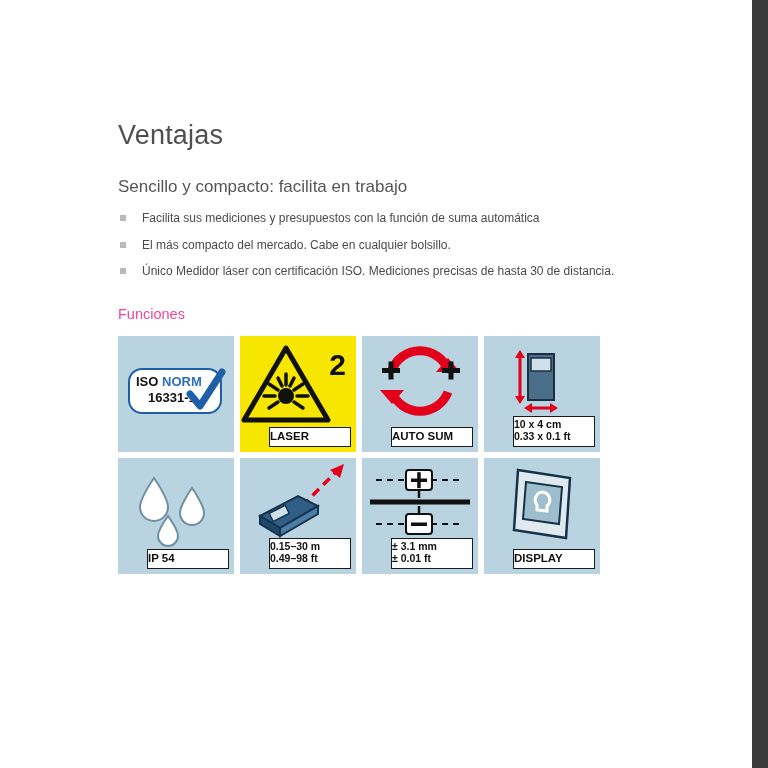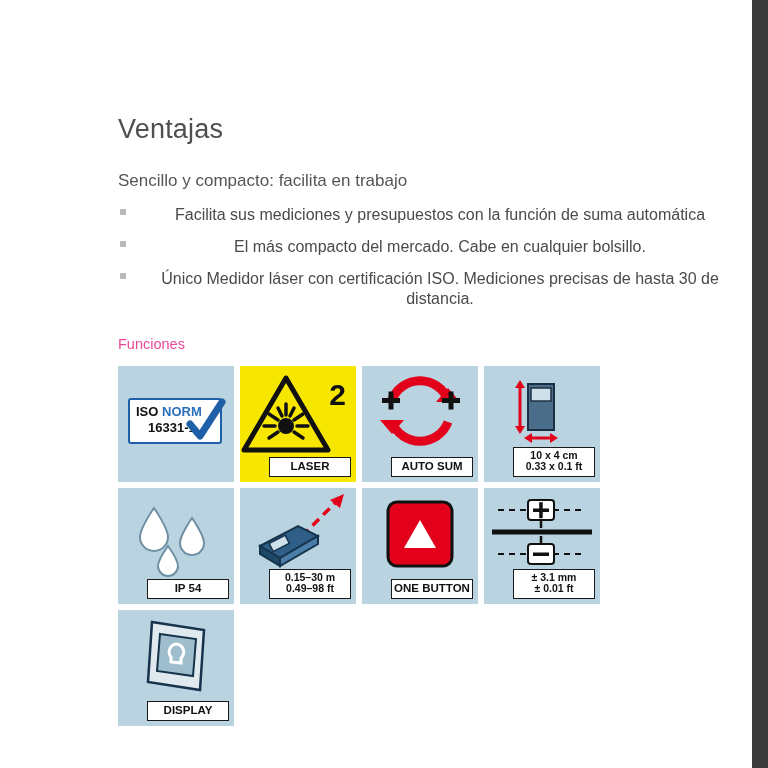--- a/index.html
+++ b/index.html
@@ -26,42 +26,41 @@
   .page {
     position: absolute;
     left: 118px;
     top: 110px;
     width: 620px;
   }
   h1.page-title {
     font-size: 27px;
     font-weight: normal;
     color: #4f4f4f;
-    margin: 4px 0 26px 0;
+    margin: 10px 0 26px 0;
     letter-spacing: 0.2px;
   }
   .subtitle {
     font-size: 17px;
     color: #555;
     margin: 0 0 14px 0;
     font-weight: normal;
   }
   ul.bullets {
     list-style: none;
     margin: 0 0 26px 0;
     padding: 0;
   }
   ul.bullets li {
     position: relative;
     padding-left: 24px;
-    font-size: 16px;
+    font-size: 12px;
     color: #4a4a4a;
     margin-bottom: 11px;
     line-height: 1.3;
-    text-align: center;
   }
   ul.bullets li .sq {
     position: absolute;
     left: 2px;
     top: 4px;
     width: 6px;
     height: 6px;
     background: #b9b9b9;
     display: block;
   }
@@ -83,21 +82,20 @@
     position: relative;
     box-sizing: border-box;
   }
   .tile .caption {
     position: absolute;
     left: 5px;
     right: 5px;
     bottom: 5px;
     background: #ffffff;
     border: 1px solid #1a1a1a;
-    text-align: center;
     font-size: 11.5px;
     font-weight: bold;
     color: #111;
     line-height: 1.12;
     padding: 2px 0 3px 0;
     font-family: "Liberation Sans", sans-serif;
     margin-left: 24px;
   }
   .tile .caption.small {
     font-size: 10.5px;
@@ -112,21 +110,21 @@
 
   
   .iso-box {
     position: absolute;
     left: 10px;
     top: 32px;
     width: 90px;
     height: 42px;
     background: #ffffff;
     border: 2px solid #1f5fa8;
-    border-radius: 3px;
+    border-radius: 14px;
   }
   .iso-line1 {
     position: absolute;
     left: 6px;
     top: 4px;
     font-size: 13px;
     font-weight: bold;
     color: #111;
   }
   .iso-line1 .norm { color: #2a6fbc; font-weight: bold; }
@@ -293,29 +291,20 @@
           <polygon points="40,66 78,44 78,52 40,74" fill="#4a7ea8" stroke="#15334c" stroke-width="2"></polygon>
           <rect x="30" y="47" width="18" height="9" transform="rotate(-27 39 51)" fill="#cfe0ea" stroke="#15334c" stroke-width="1.5"></rect>
         </svg>
       </div>
       <div class="caption small">
         <span class="cap-l">0.15–30 m</span>
         <span class="cap-l">0.49–98 ft</span>
       </div>
     </div>
 
-    <div class="tile">
-      <div class="art">
-        <svg width="116" height="88" viewBox="0 0 116 88" style="position:absolute;left:0;top:6px;">
-          <rect x="26" y="8" width="64" height="64" rx="9" ry="9" fill="#e2001a" stroke="#111" stroke-width="3"></rect>
-          <polygon points="58,26 74,54 42,54" fill="#ffffff"></polygon>
-        </svg>
-      </div>
-      <div class="caption">ONE BUTTON</div>
-    </div>
 
     <div class="tile">
       <div class="art">
         <svg width="116" height="84" viewBox="0 0 116 84" style="position:absolute;left:0;top:4px;">
           <line x1="8" y1="40" x2="108" y2="40" stroke="#111" stroke-width="5"></line>
           <g stroke="#111" stroke-width="2" fill="#ffffff">
             <line x1="14" y1="18" x2="102" y2="18" stroke-dasharray="6 5"></line>
             <line x1="14" y1="62" x2="102" y2="62" stroke-dasharray="6 5"></line>
           </g>
           <rect x="44" y="8" width="26" height="20" rx="3" fill="#ffffff" stroke="#111" stroke-width="2"></rect>

